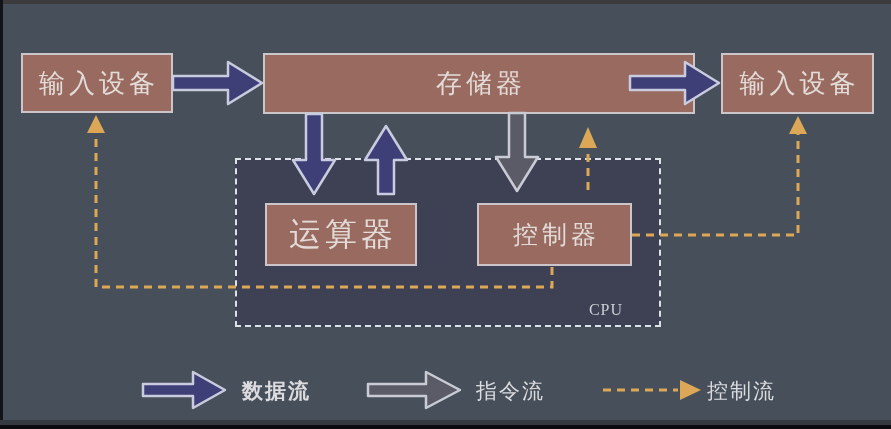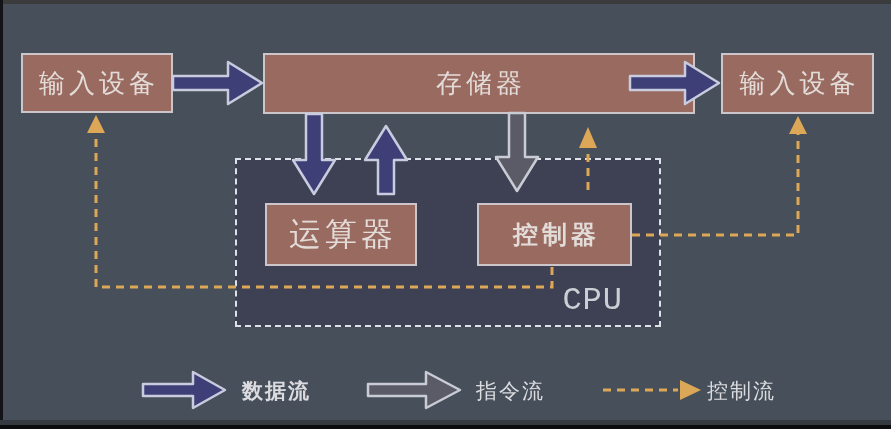--- a/index.html
+++ b/index.html
@@ -33,30 +33,30 @@
     background:var(--box_fill);
     border:2px solid var(--box_border);
     color:var(--box_text);
     display:flex;align-items:center;justify-content:center;
     font-size:26px;letter-spacing:4px;text-indent:4px;
   }
   .node-input{left:21px;top:53px;width:152px;height:60px;}
   .node-memory{left:263px;top:53px;width:432px;height:61px;}
   .node-output{left:721px;top:53px;width:153px;height:61px;}
   .node-alu{left:265px;top:203px;width:152px;height:63px;font-size:32px;}
-  .node-cu{left:477px;top:203px;width:155px;height:63px;font-size:25px;font-weight:bold;}
+  .node-cu{left:477px;top:203px;width:155px;height:63px;font-size:25px;}
 
   .cpu-region{
     position:absolute;left:235px;top:158px;width:426px;height:169px;
     background:var(--cpu_fill);
     border:2px dashed var(--cpu_border);
   }
   .cpu-label{
     position:absolute;right:36px;bottom:6px;
-    color:var(--cpu_text);font-size:32px;letter-spacing:1px;font-family:Liberation Mono, monospace;
+    color:var(--cpu_text);font-size:16px;letter-spacing:1px;
   }
 
   .overlay{position:absolute;left:0;top:0;width:891px;height:429px;pointer-events:none;}
 
   .arrow-data{fill:var(--data_arrow_fill);stroke:var(--data_arrow_stroke);stroke-width:2.5;stroke-linejoin:round;}
   .arrow-instr{fill:var(--instruction_arrow_fill);stroke:var(--instruction_arrow_stroke);stroke-width:2.5;stroke-linejoin:round;}
   .ctrl-line{fill:none;stroke:var(--control_color);stroke-width:3;stroke-dasharray:8 6;}
   .ctrl-head{fill:var(--control_color);stroke:none;}
 
   .legend-label{

